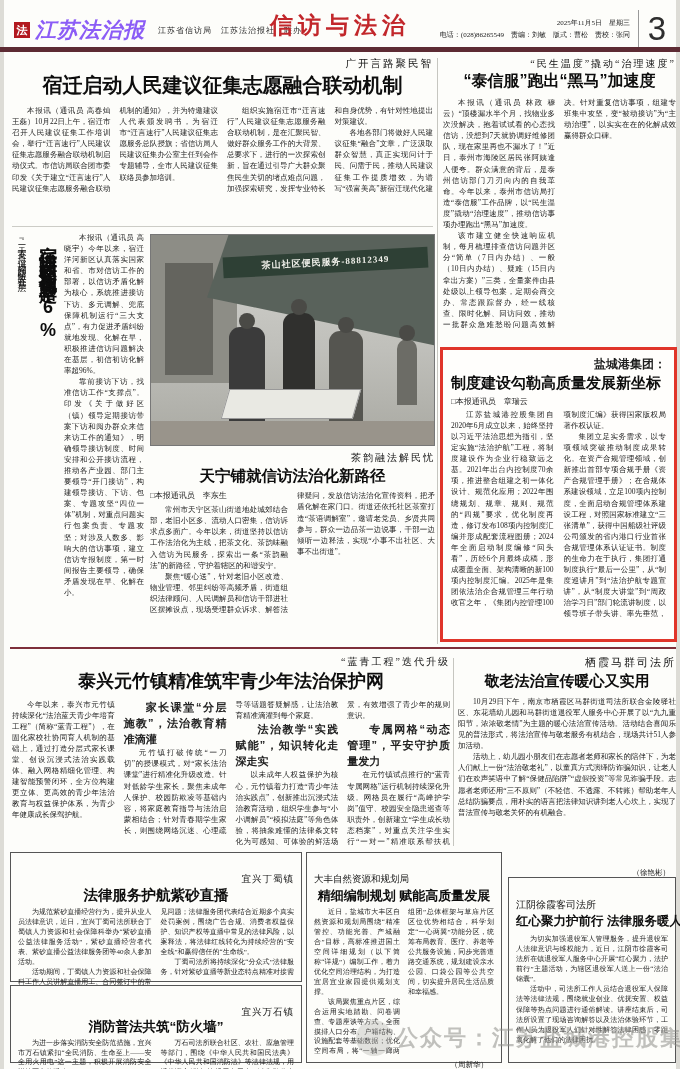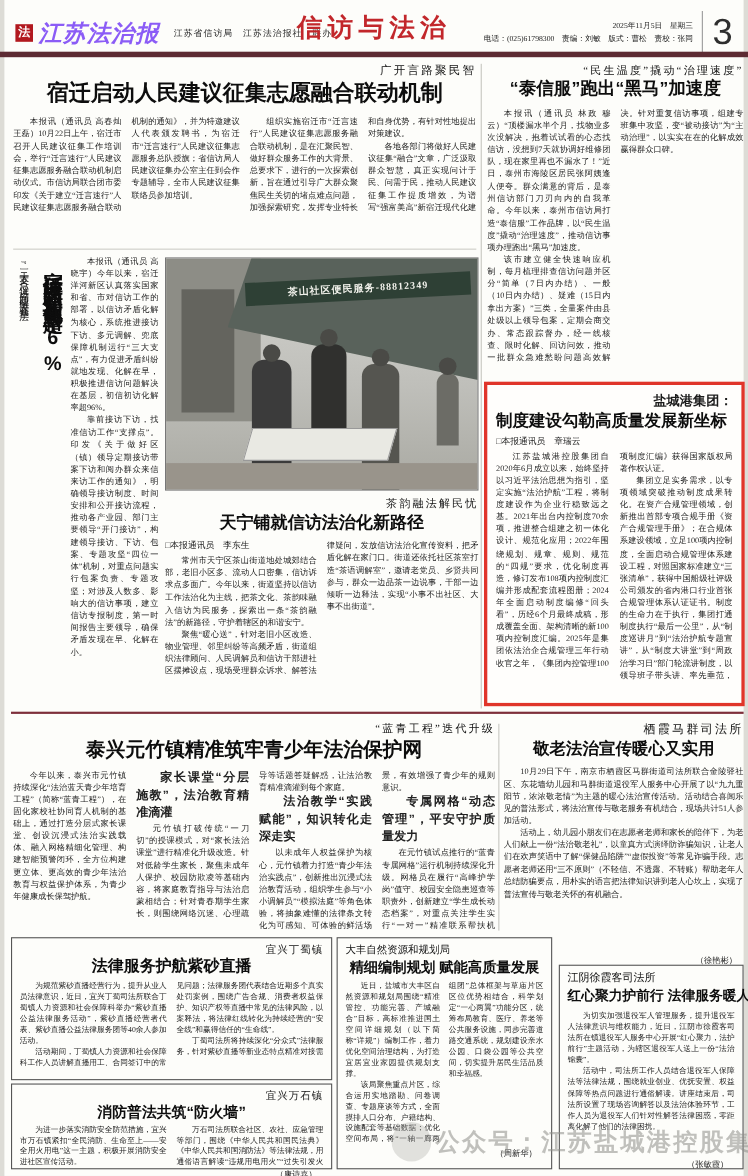--- a/index.html
+++ b/index.html
@@ -88,21 +88,21 @@
   .art-yuanzhu{position:absolute;left:12px;top:655px;width:438px}
   .art-yuanzhu .kicker{font-size:10px}
   .art-yuanzhu .hl{font-size:18px;margin-top:1px}
   .art-yuanzhu .bt{margin-top:6px;height:154px;column-count:4;column-gap:9px}
   
   .art-qixia{position:absolute;left:458px;top:655px;width:218px}
   .art-qixia .kicker{font-size:11px}
   .art-qixia .hl{font-size:15px;margin-top:2px}
   .art-qixia .bt{margin-top:5px;height:172px}
   
-  .nbox{position:absolute;border:1px solid #555;padding:4px 7px;background:#fdfdfa}
+  .nbox{position:absolute;border:1px solid #555;padding:20px 7px;background:#fdfdfa}
   .nbox .kicker{font-size:9.5px;letter-spacing:1px}
   .nbox .hl{font-size:14.5px}
   .box-dingshu{left:10px;top:852px;width:292px;height:130px}
   .box-dingshu .bt{margin-top:4px;height:86px;column-count:2;column-gap:9px;font-size:7px;line-height:1.42}
   .box-wanshi{left:10px;top:985px;width:292px;height:78px}
   .box-wanshi .hl{font-size:13.5px}
   .box-wanshi .bt{margin-top:3px;height:40px;column-count:2;column-gap:9px;font-size:7px;line-height:1.38}
   .box-dafeng{left:306px;top:852px;width:196px;height:211px}
   .box-dafeng .kicker{text-align:left;letter-spacing:0}
   .box-dafeng .hl{font-size:13px;margin-top:2px}
@@ -128,21 +128,21 @@
 
   <div class="masthead">
     <div class="brand">
       <span class="seal">法</span>
       <span class="brand-name">江苏法治报</span>
       <span class="organizers">江苏省信访局　江苏法治报社　联办</span>
     </div>
     <div class="section-title">信访与法治</div>
     <div class="mast-right">
       <div>2025年11月5日　星期三</div>
-      <div>电话：(025)61798300　责编：刘敏　版式：曹松　责校：张同</div>
+      <div>电话：(028)86265549　责编：刘敏　版式：曹松　责校：张同</div>
     </div>
     <div class="pageno">3</div>
   </div>
   <div class="mast-bar"></div>
 
   <div class="art-suqian">
     <div class="kicker">广开言路聚民智</div>
     <div class="hl">宿迁启动人民建议征集志愿融合联动机制</div>
     <div class="bt">
         <p>本报讯（通讯员 高春灿 王磊）10月22日上午，宿迁市召开人民建议征集工作培训会，举行“迁言速行”人民建议征集志愿服务融合联动机制启动仪式。市信访局联合团市委印发《关于建立“迁言速行”人民建议征集志愿服务融合联动机制的通知》，并为特邀建议人代表颁发聘书，为宿迁市“迁言速行”人民建议征集志愿服务总队授旗；省信访局人民建议征集办公室主任到会作专题辅导，全市人民建议征集联络员参加培训。</p>

